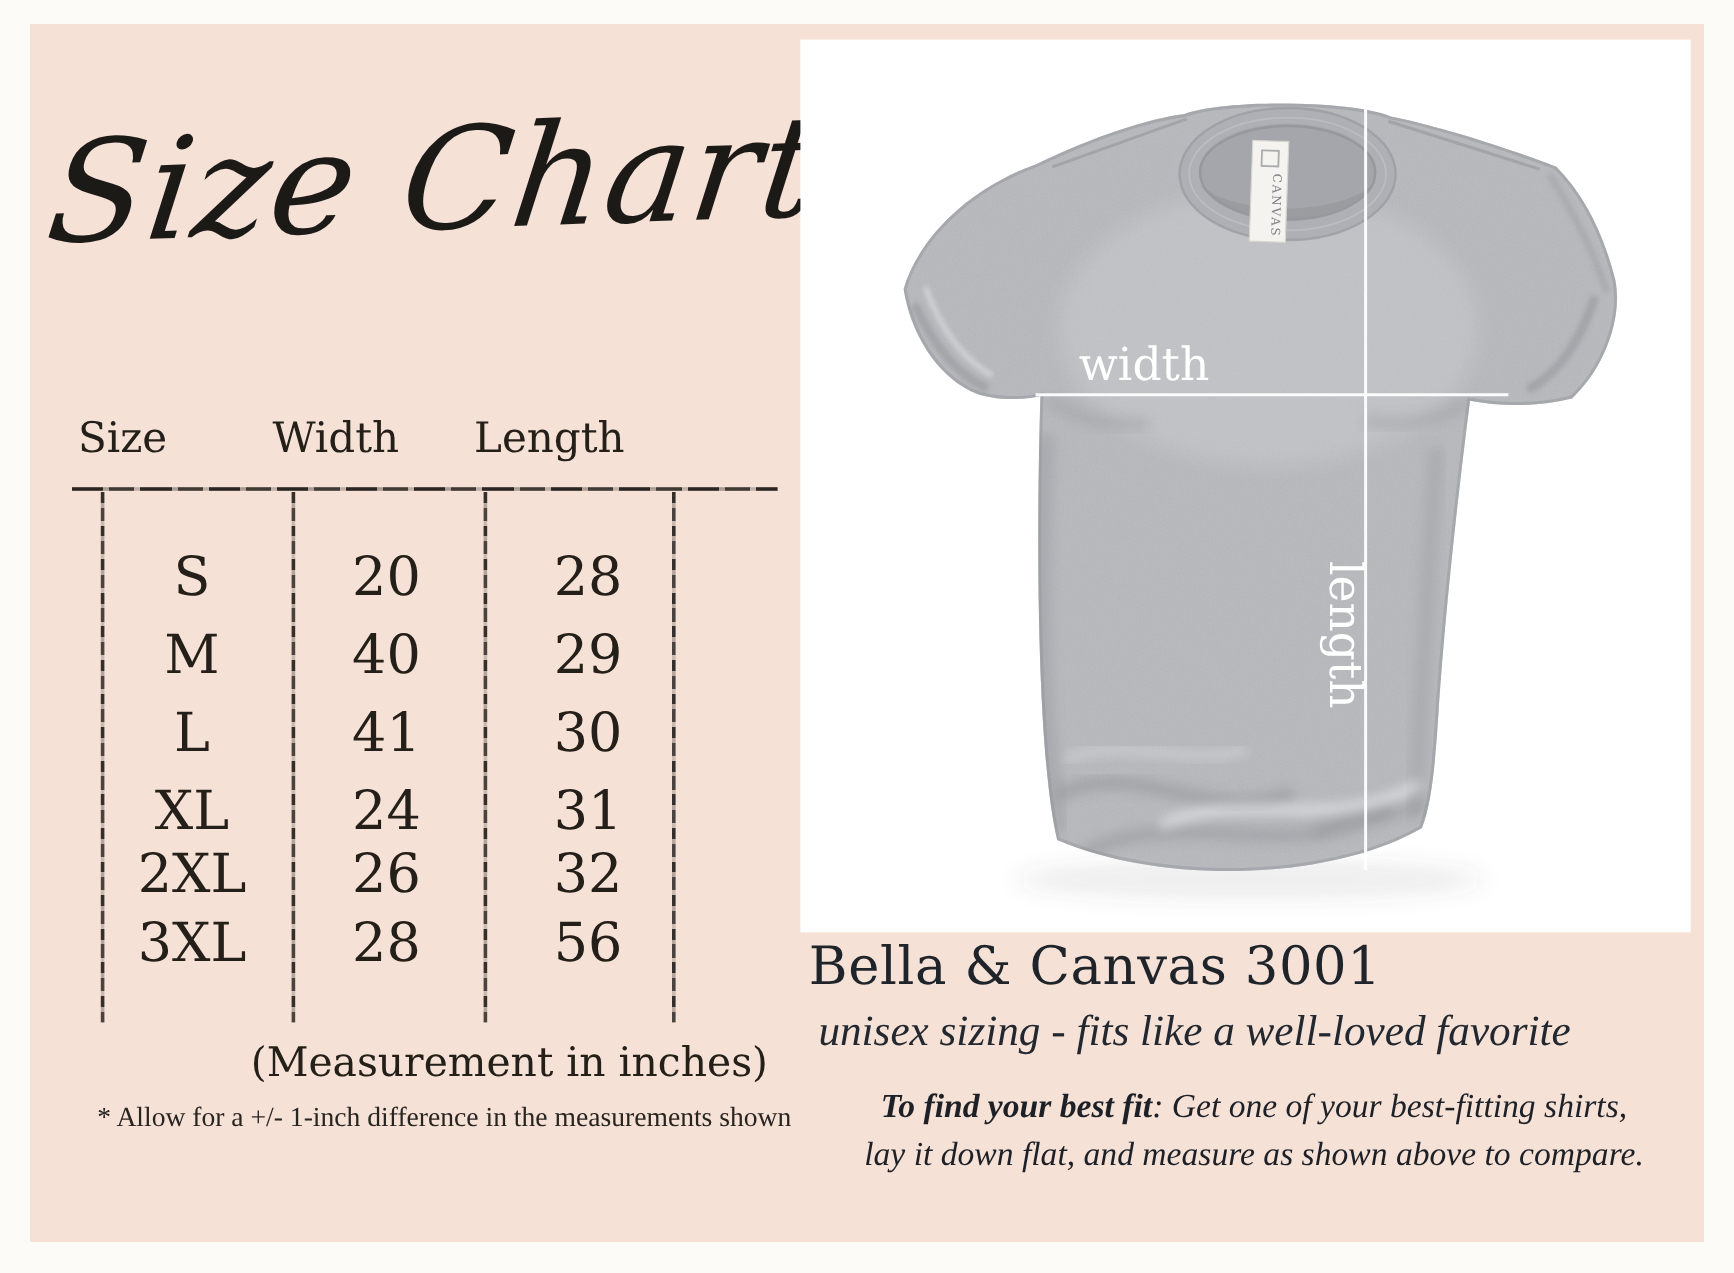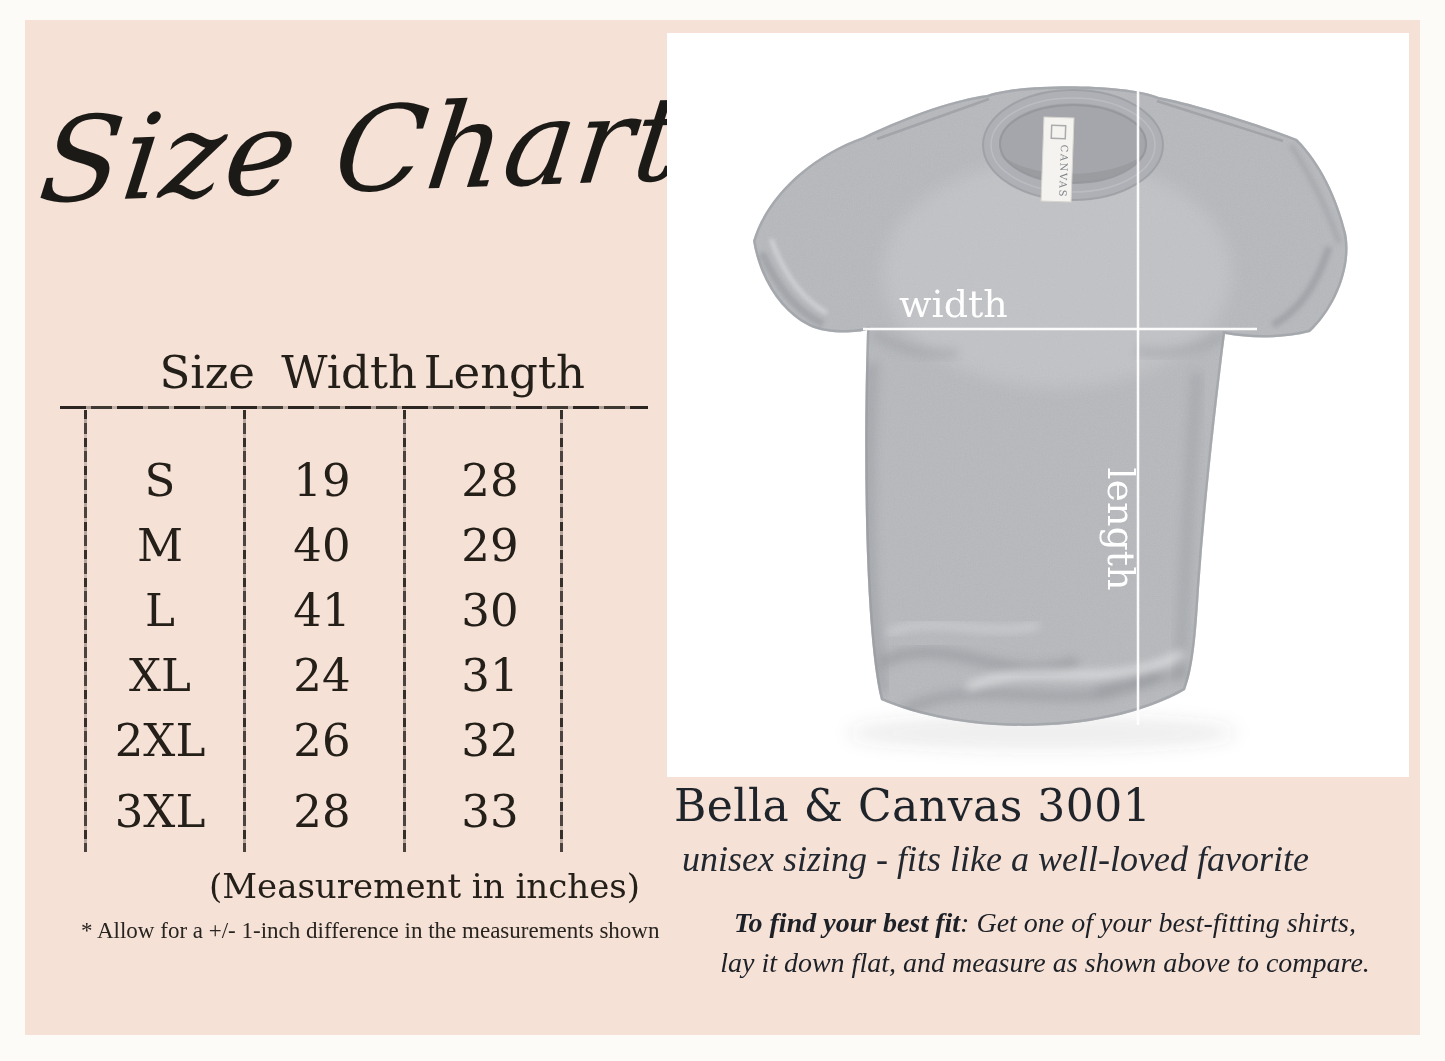--- a/index.html
+++ b/index.html
@@ -7,31 +7,31 @@
   .page{position:relative;width:1445px;height:1061px;font-family:"DejaVu Serif",serif;color:#221f1c;}
   .panel{position:absolute;left:25px;top:20px;width:1395px;height:1015px;background:#f5e1d6;}
 
   
   .title{position:absolute;left:50px;top:92px;margin:0;font-size:118px;font-weight:400;
          font-style:italic;font-family:"DejaVu Serif",serif;color:#1c1a17;
          transform:skewX(-9deg) rotate(-2deg);transform-origin:left top;letter-spacing:1px;white-space:nowrap;}
 
   
   .size-table{position:absolute;left:60px;top:340px;width:590px;height:520px;}
-  .th{position:absolute;top:6px;width:190px;text-align:right;font-size:45px;color:#242019;}
+  .th{position:absolute;top:6px;width:190px;text-align:left;font-size:35px;color:#242019;}
   .hc1{left:5px}.hc2{left:167px}.hc3{left:335px}
   .rule{position:absolute;left:0;top:66px;width:588px;height:3px;
         background:repeating-linear-gradient(90deg,rgba(32,28,24,.95) 0 26px,rgba(32,28,24,.35) 26px 31px,
         rgba(32,28,24,.85) 31px 52px,rgba(32,28,24,.25) 52px 57px);}
   .vline{position:absolute;top:70px;width:3px;height:442px;
         background:repeating-linear-gradient(180deg,rgba(32,28,24,.9) 0 9px,rgba(32,28,24,.3) 9px 13px,
         rgba(32,28,24,.8) 13px 24px,rgba(32,28,24,.2) 24px 28px);}
   .v1{left:24px}.v2{left:183px}.v3{left:343px}.v4{left:500px}
   .trow{position:absolute;left:0;width:100%;height:64px;}
-  .r1{top:109px}.r2{top:174px}.r3{top:239px}.r4{top:304px}.r5{top:369px}.r6{top:440px}
+  .r1{top:109px}.r2{top:174px}.r3{top:239px}.r4{top:304px}.r5{top:356px}.r6{top:414px}
   .cell{position:absolute;width:190px;text-align:center;font-size:45px;line-height:64px;color:#242019;}
   .c1{left:5px}.c2{left:167px}.c3{left:335px}
 
   .measure-note{position:absolute;left:60px;top:866px;width:580px;text-align:right;font-size:34px;color:#242019;}
   .footnote{position:absolute;left:46px;top:918px;font-size:23px;color:#282420;font-family:"Liberation Serif",serif;margin-left:35px;}
 
   
   .photo{position:absolute;left:667px;top:33px;width:742px;height:744px;background:#ffffff;}
   .photo svg{position:absolute;left:0;top:0;}
   svg text{font-family:"DejaVu Serif",serif;}
@@ -57,21 +57,21 @@
     <div class="th hc2">Width</div>
     <div class="th hc3">Length</div>
     <div class="rule"></div>
     <div class="vline v1"></div>
     <div class="vline v2"></div>
     <div class="vline v3"></div>
     <div class="vline v4"></div>
 
     <div class="trow r1">
       <span class="cell c1">S</span>
-      <span class="cell c2">19</span>
+      <span class="cell c2">20</span>
       <span class="cell c3">28</span>
     </div>
     <div class="trow r2">
       <span class="cell c1">M</span>
       <span class="cell c2">40</span>
       <span class="cell c3">29</span>
     </div>
     <div class="trow r3">
       <span class="cell c1">L</span>
       <span class="cell c2">41</span>
@@ -83,21 +83,21 @@
       <span class="cell c3">31</span>
     </div>
     <div class="trow r5">
       <span class="cell c1">2XL</span>
       <span class="cell c2">26</span>
       <span class="cell c3">32</span>
     </div>
     <div class="trow r6">
       <span class="cell c1">3XL</span>
       <span class="cell c2">28</span>
-      <span class="cell c3">33</span>
+      <span class="cell c3">56</span>
     </div>
   </div>
 
   <div class="measure-note">(Measurement in inches)</div>
   <div class="footnote">* Allow for a +/- 1-inch difference in the measurements shown</div>
 
   <div class="photo">
     <svg width="742" height="744" viewBox="0 0 742 744">
       <defs>
         <filter id="heather" x="-5%" y="-5%" width="110%" height="110%">

